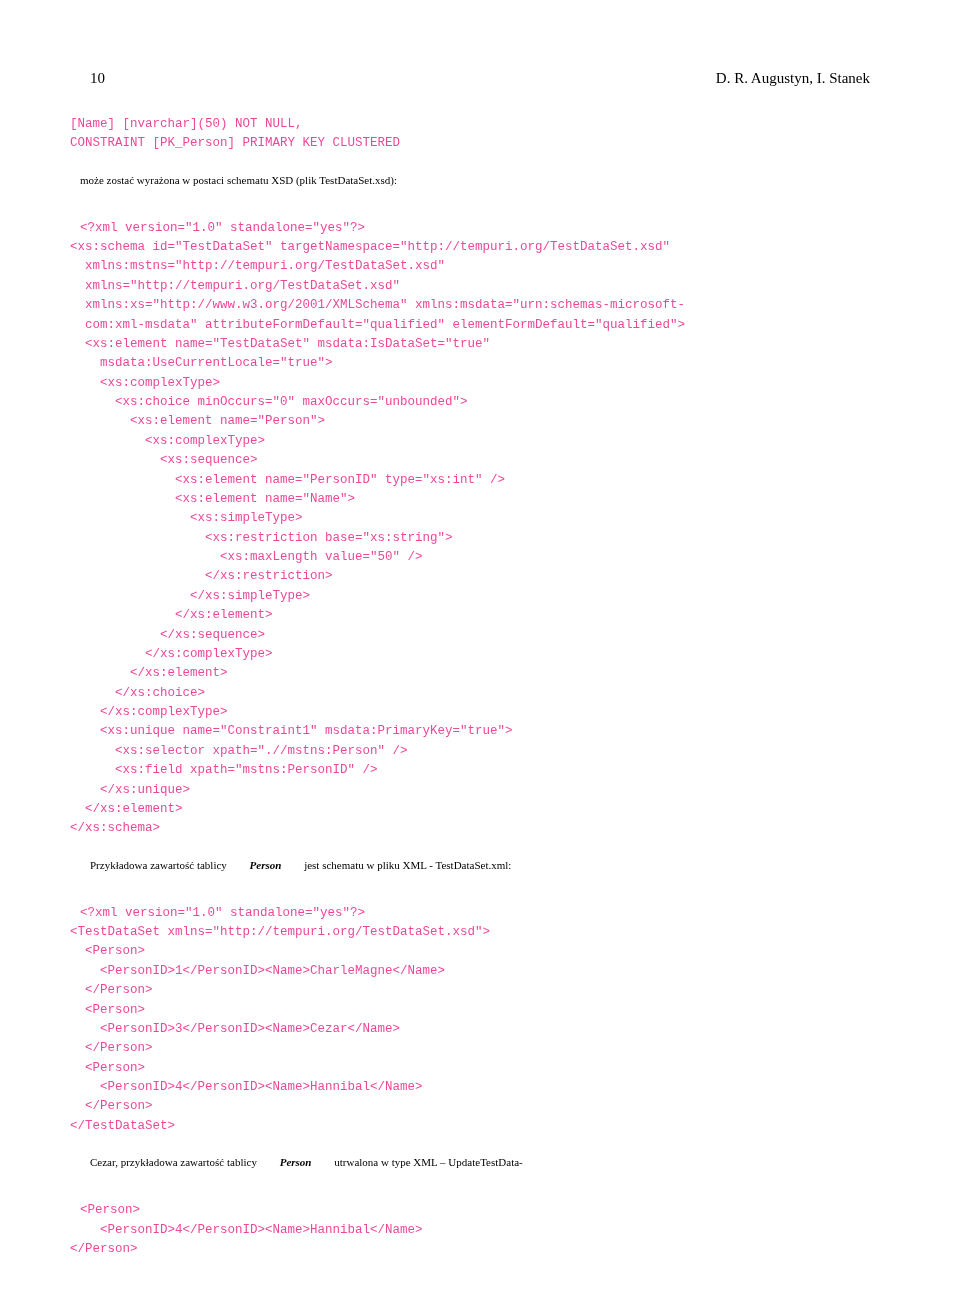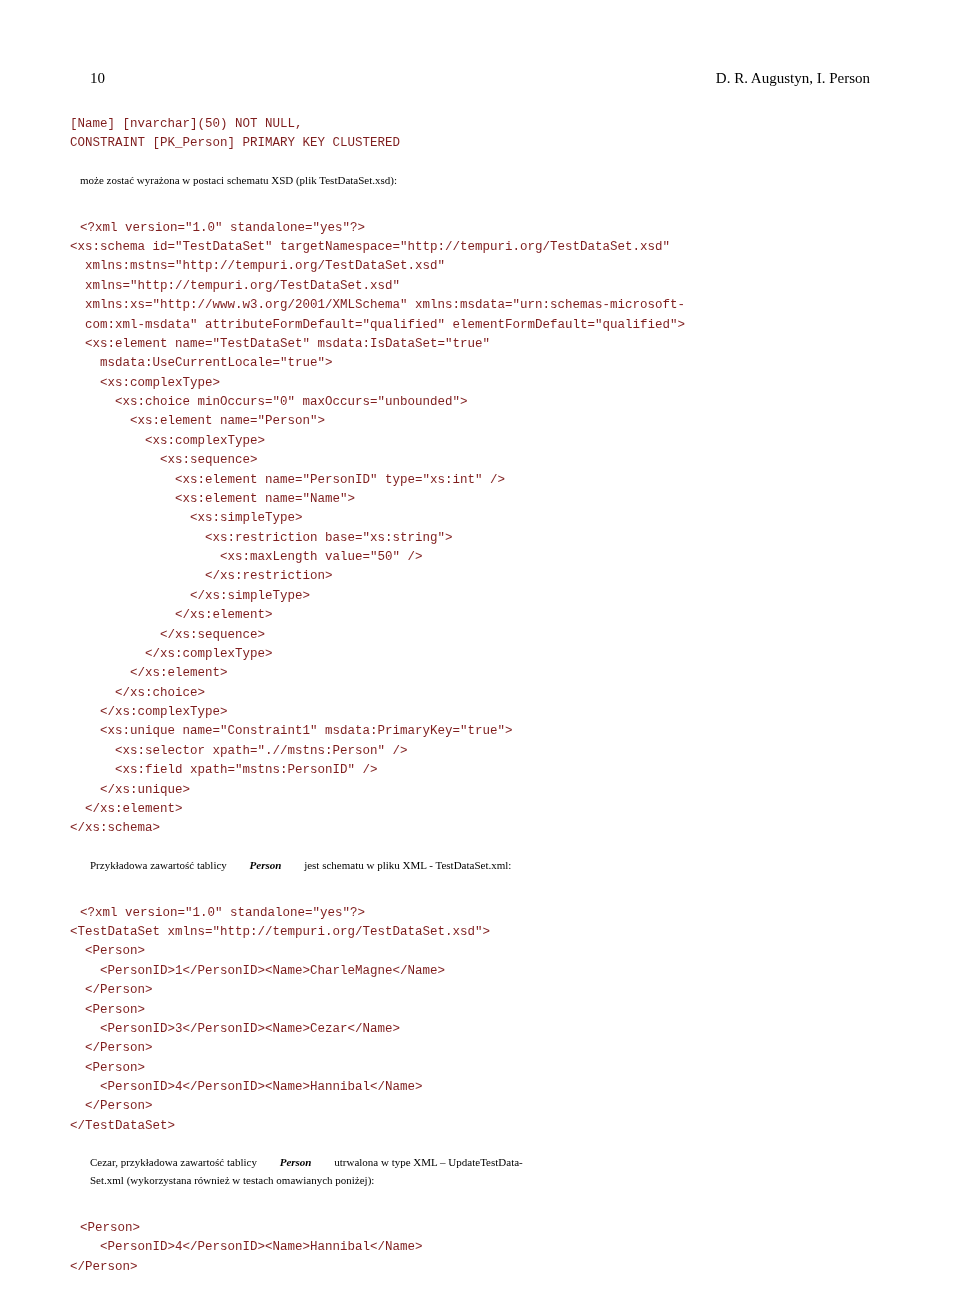--- a/index.html
+++ b/index.html
@@ -16,42 +16,42 @@
       justify-content: space-between;
       margin-bottom: 18px;
       font-size: 15px;
     }
     .code-block {
       font-family: "Courier New", Courier, monospace;
       font-size: 12.5px;
       line-height: 1.55;
       white-space: pre;
       margin: 10px 0 16px 0;
-      color: #7f1d1d;
+      color: #ec4899;
     }
     .body-text {
       font-size: 11px;
       line-height: 1.6;
       margin-bottom: 10px;
     }
     .body-text em {
       font-style: italic;
       font-weight: bold;
     }
     .section-gap {
       margin-top: 18px;
       margin-bottom: 6px;
     }
   </style>
 </head>
 <body>
 
 <div class="page-number">
   <span>10</span>
-  <span>D. R. Augustyn, I. Person</span>
+  <span>D. R. Augustyn, I. Stanek</span>
 </div>
 
 <div class="code-block">[Name] [nvarchar](50) NOT NULL,
 CONSTRAINT [PK_Person] PRIMARY KEY CLUSTERED</div>
 
 <div class="body-text section-gap">może zostać wyrażona w postaci schematu XSD (plik  TestDataSet.xsd):</div>
 
 <div class="code-block">
 <span>&lt;?xml version="1.0" standalone="yes"?&gt;
 &lt;xs:schema id="TestDataSet" targetNamespace="http://tempuri.org/TestDataSet.xsd"
@@ -106,20 +106,19 @@
     &lt;PersonID&gt;4&lt;/PersonID&gt;&lt;Name&gt;Hannibal&lt;/Name&gt;
   &lt;/Person&gt;
 &lt;/TestDataSet&gt;</span>
 </div>
 
 <div class="body-text section-gap">
   <span>Cezar, przykładowa zawartość tablicy</span>
   <em>Person</em>
   <span>utrwalona w type XML – UpdateTestData-</span>
   <br>
-  <span>Set.xml (wykorzystana również w testach omawianych poniżej):</span>
 </div>
 
 <div class="code-block">
 <span>&lt;Person&gt;
     &lt;PersonID&gt;4&lt;/PersonID&gt;&lt;Name&gt;Hannibal&lt;/Name&gt;
 &lt;/Person&gt;</span>
 </div>
 
 </body></html>

